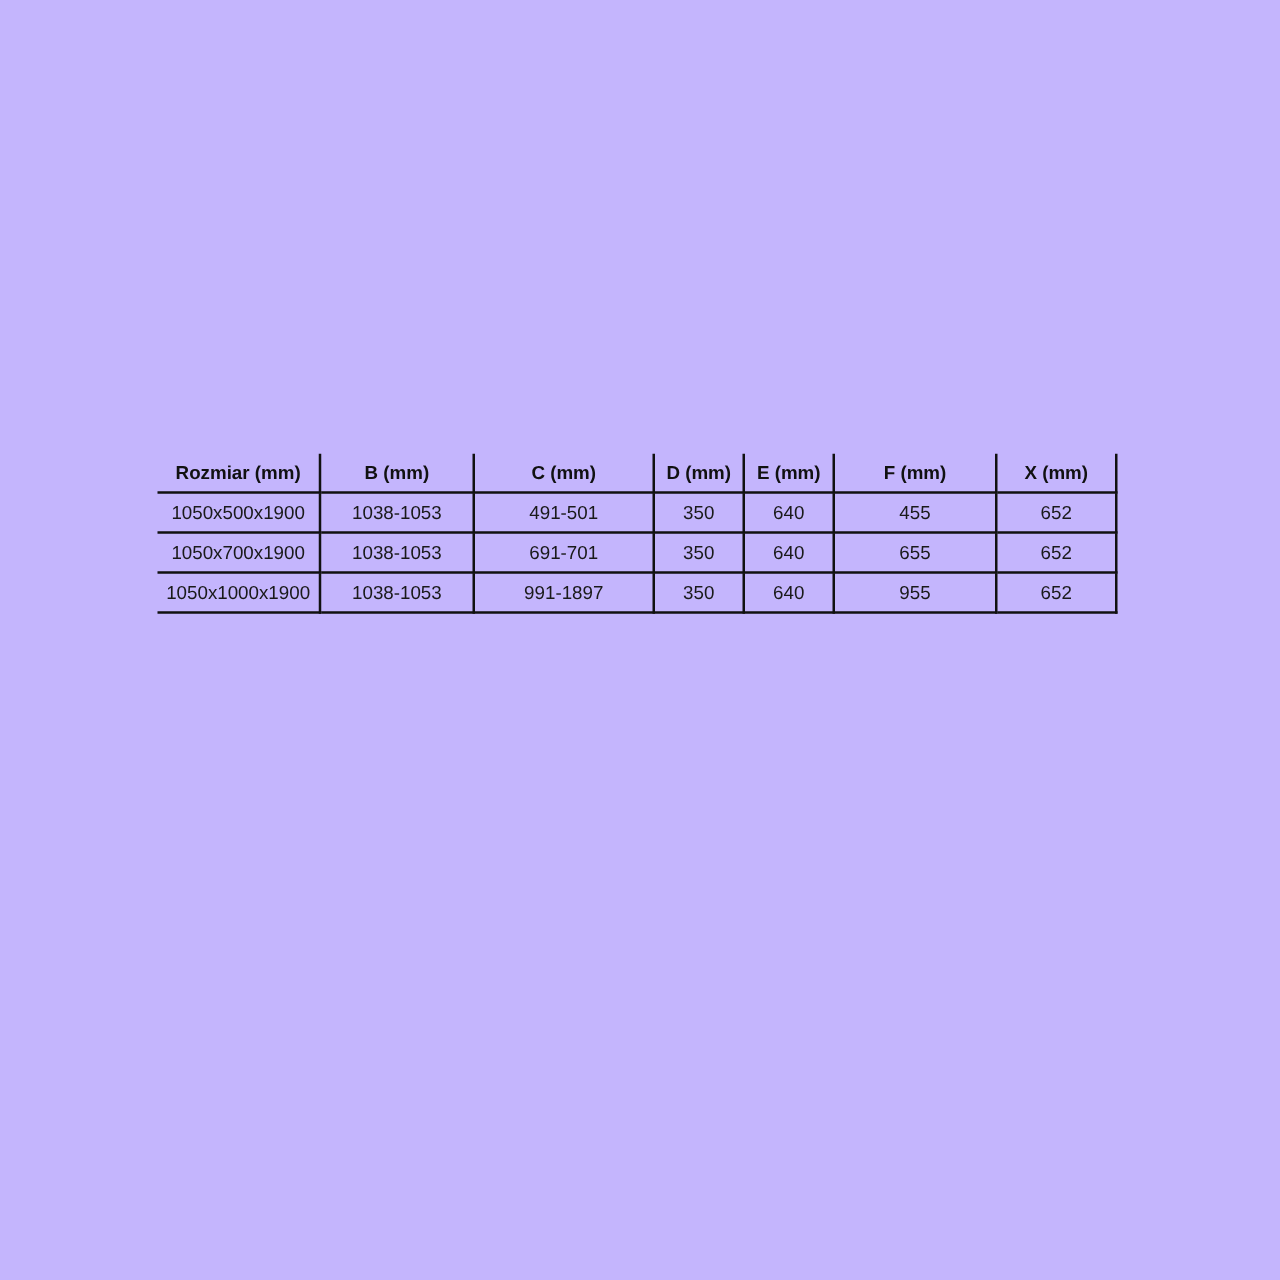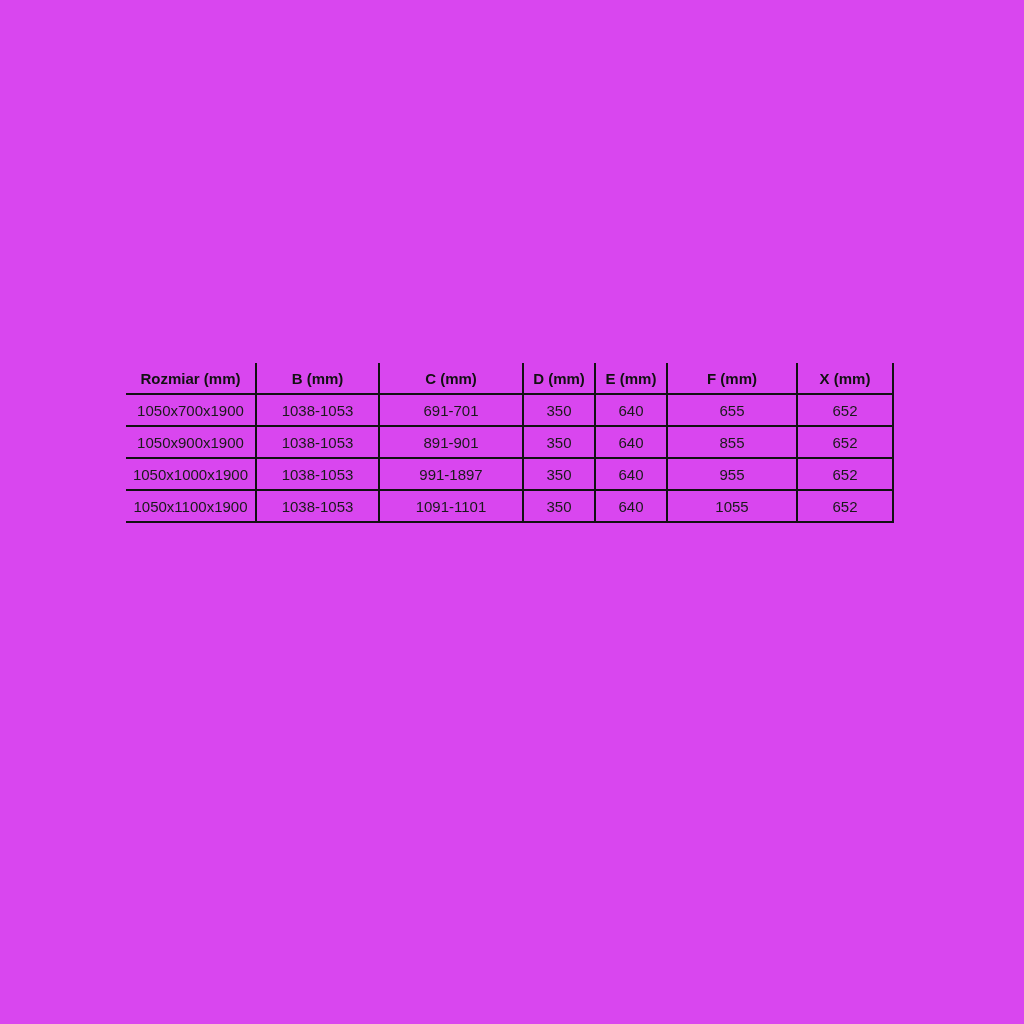--- a/index.html
+++ b/index.html
@@ -9,21 +9,21 @@
   body {
     width: 1024px;
     height: 1024px;
     background: #ffffff;
     font-family: "Liberation Sans", sans-serif;
   }
   .canvas {
     position: relative;
     width: 1024px;
     height: 1024px;
-    background: #d946ef;
+    background: #c4b5fd;
     overflow: hidden;
   }
   table.size-table {
     position: absolute;
     left: 126px;
     top: 363px;
     width: 767px;
     border-collapse: collapse;
     table-layout: fixed;
   }
@@ -74,51 +74,42 @@
         <th>B (mm)</th>
         <th>C (mm)</th>
         <th>D (mm)</th>
         <th>E (mm)</th>
         <th>F (mm)</th>
         <th>X (mm)</th>
       </tr>
     </thead>
     <tbody>
       <tr>
+        <td>1050x500x1900</td>
+        <td>1038-1053</td>
+        <td>491-501</td>
+        <td>350</td>
+        <td>640</td>
+        <td>455</td>
+        <td>652</td>
+      </tr>
+      <tr>
         <td>1050x700x1900</td>
         <td>1038-1053</td>
         <td>691-701</td>
         <td>350</td>
         <td>640</td>
         <td>655</td>
-        <td>652</td>
-      </tr>
-      <tr>
-        <td>1050x900x1900</td>
-        <td>1038-1053</td>
-        <td>891-901</td>
-        <td>350</td>
-        <td>640</td>
-        <td>855</td>
         <td>652</td>
       </tr>
       <tr>
         <td>1050x1000x1900</td>
         <td>1038-1053</td>
         <td>991-1897</td>
         <td>350</td>
         <td>640</td>
         <td>955</td>
         <td>652</td>
       </tr>
-      <tr>
-        <td>1050x1100x1900</td>
-        <td>1038-1053</td>
-        <td>1091-1101</td>
-        <td>350</td>
-        <td>640</td>
-        <td>1055</td>
-        <td>652</td>
-      </tr>
     </tbody>
   </table>
 
 </div>
 
 </body></html>

